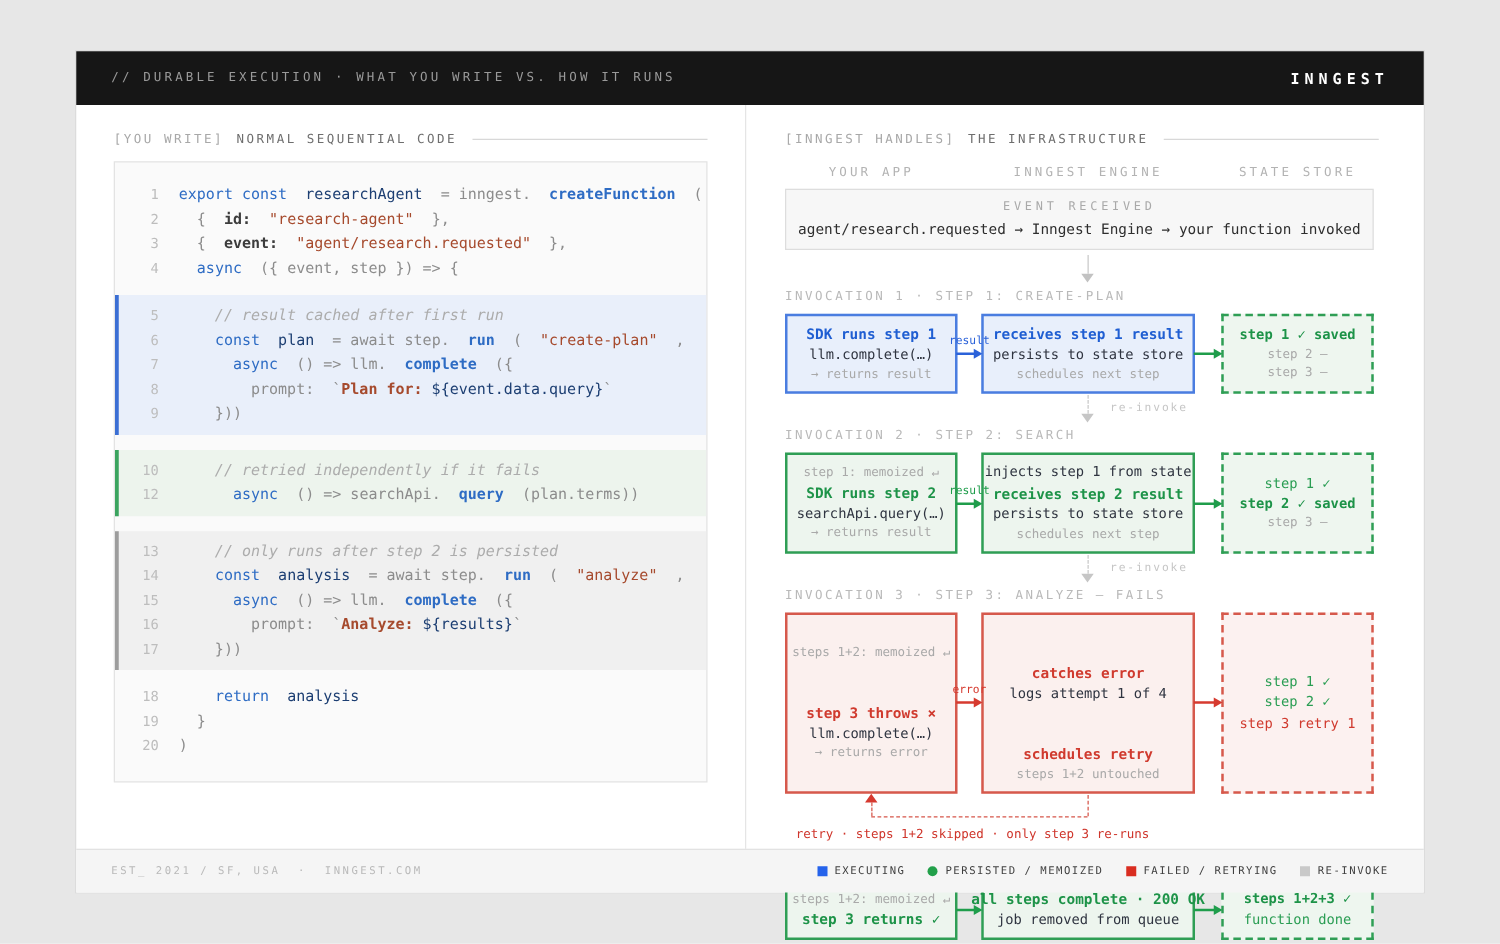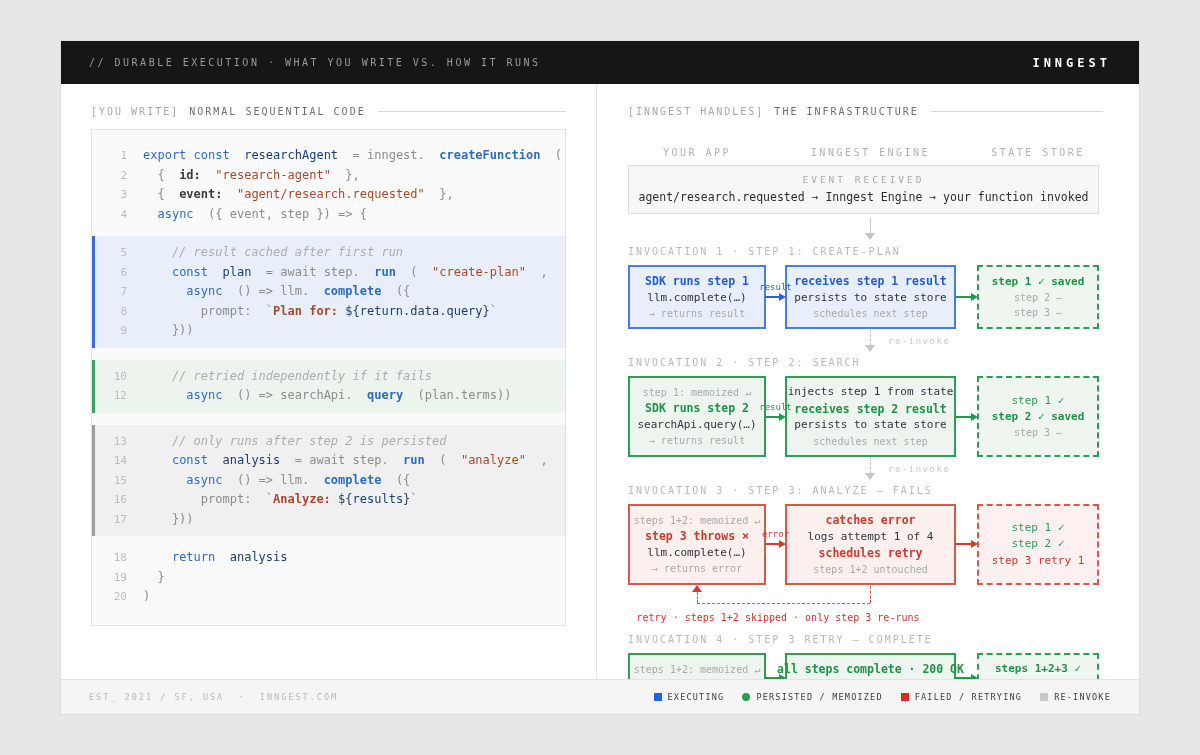--- a/index.html
+++ b/index.html
@@ -29,42 +29,42 @@
   .tk-kw{color:#2e6cc4;}
   .tk-fn{color:#2e6cc4;font-weight:bold;}
   .tk-var{color:#1c3e72;font-weight:normal;}
   .tk-prop{color:#3c3c3c;font-weight:bold;}
   .tk-str{color:#a64a2d;}
   .tk-tpl{color:#a64a2d;font-weight:bold;}
   .tk-in{color:#1c3e72;}
   .tk-gr{color:#8c8c8c;}
   .tk-cm{color:#acacac;font-style:italic;}
   
-  .colheads{display:grid;grid-template-columns:138px 19px 171px 21px 122px;margin-top:30px;font-size:10px;letter-spacing:2.5px;color:#b3b3b3;}
+  .colheads{display:grid;grid-template-columns:138px 19px 171px 21px 122px;margin-top:16px;font-size:10px;letter-spacing:2.5px;color:#b3b3b3;}
   .colheads .c1{grid-column:1;text-align:center;}
   .colheads .c2{grid-column:3;text-align:center;}
   .colheads .c3{grid-column:5;text-align:center;}
   .event-box{width:471px;margin-top:7px;background:#f7f7f7;border:1px solid #dddddd;text-align:center;padding:8px 0 9px;}
   .ev-title{font-size:9.5px;letter-spacing:3px;color:#a9a9a9;}
   .ev-line{font-size:11.5px;color:#2e2e2e;margin-top:5px;}
   .evt-conn{position:relative;height:31px;width:471px;}
   .ec-line{position:absolute;left:242px;top:4px;height:15px;width:0;border-left:1px solid #c9c9c9;}
   .ec-head{position:absolute;left:237px;top:19px;width:0;height:0;border-left:5.5px solid transparent;border-right:5.5px solid transparent;border-top:7px solid #c2c2c2;}
   .inv-label{font-size:10px;letter-spacing:2px;color:#b9b9b9;margin:1px 0 8px;white-space:pre;}
   .inv-row{display:grid;grid-template-columns:138px 19px 171px 21px 122px;width:475px;}
   .box{display:flex;flex-direction:column;justify-content:center;align-items:center;text-align:center;padding:7px 2px;gap:2px;}
   .box.blue{border:2px solid #4a7de0;background:#e8effb;}
   .box.green{border:2px solid #2f9e55;background:#edf5ee;}
   .box.red{border:2px solid #d6594c;background:#fbf0ee;}
   .box.green-dashed{border:2px dashed #2f9e55;background:#eef6ef;}
   .box.red-dashed{border:2px dashed #d6594c;background:#fcf1f0;}
   .bl{font-size:11px;line-height:1.3;color:#333333;white-space:nowrap;}
   .bl.tb{color:#1f5ed2;font-weight:bold;font-size:11.5px;}
   .bl.tg{color:#1d9348;font-weight:bold;font-size:11.5px;}
-  .bl.tr{color:#d03a2e;font-weight:bold;font-size:11.5px;}
+  .bl.tr{color:#d03a2e;font-weight:bold;font-size:11.5px;margin-top:32px;}
   .bl.body{color:#2f3440;}
   .bl.code{color:#2f3440;}
   .bl.mut{color:#a9a9a9;font-size:10px;}
   .bl.g{color:#2a9d53;}
   .bl.gb{color:#1d9348;font-weight:bold;}
   .bl.r{color:#d03a2e;}
   .acell{position:relative;}
   .t-blue{color:#2b62d9;}
   .t-green{color:#1f9d4b;}
   .t-red{color:#d63a2f;}
@@ -111,21 +111,21 @@
           <div class="code-block plain">
             <div class="cl"><span class="ln">1</span><span class="ct"><span class="tk-kw">export const</span><span class="tk-gr">  </span><span class="tk-var">researchAgent</span><span class="tk-gr">  = inngest.  </span><span class="tk-fn">createFunction</span><span class="tk-gr">  (</span></span></div>
             <div class="cl"><span class="ln">2</span><span class="ct"><span class="tk-gr">  {  </span><span class="tk-prop">id:</span><span class="tk-gr">  </span><span class="tk-str">"research-agent"</span><span class="tk-gr">  },</span></span></div>
             <div class="cl"><span class="ln">3</span><span class="ct"><span class="tk-gr">  {  </span><span class="tk-prop">event:</span><span class="tk-gr">  </span><span class="tk-str">"agent/research.requested"</span><span class="tk-gr">  },</span></span></div>
             <div class="cl"><span class="ln">4</span><span class="ct"><span class="tk-gr">  </span><span class="tk-kw">async</span><span class="tk-gr">  ({ event, step }) =&gt; {</span></span></div>
           </div>
           <div class="code-block blue">
             <div class="cl"><span class="ln">5</span><span class="ct"><span class="tk-cm">    // result cached after first run</span></span></div>
             <div class="cl"><span class="ln">6</span><span class="ct"><span class="tk-gr">    </span><span class="tk-kw">const</span><span class="tk-gr">  </span><span class="tk-var">plan</span><span class="tk-gr">  = await step.  </span><span class="tk-fn">run</span><span class="tk-gr">  (  </span><span class="tk-str">"create-plan"</span><span class="tk-gr">  ,</span></span></div>
             <div class="cl"><span class="ln">7</span><span class="ct"><span class="tk-gr">      </span><span class="tk-kw">async</span><span class="tk-gr">  () =&gt; llm.  </span><span class="tk-fn">complete</span><span class="tk-gr">  ({</span></span></div>
-            <div class="cl"><span class="ln">8</span><span class="ct"><span class="tk-gr">        prompt:  `</span><span class="tk-tpl">Plan for: </span><span class="tk-in">${return.data.query}</span><span class="tk-gr">`</span></span></div>
+            <div class="cl"><span class="ln">8</span><span class="ct"><span class="tk-gr">        prompt:  `</span><span class="tk-tpl">Plan for: </span><span class="tk-in">${event.data.query}</span><span class="tk-gr">`</span></span></div>
             <div class="cl"><span class="ln">9</span><span class="ct"><span class="tk-gr">    }))</span></span></div>
           </div>
           <div class="code-block green">
             <div class="cl"><span class="ln">10</span><span class="ct"><span class="tk-cm">    // retried independently if it fails</span></span></div>
             <div class="cl"><span class="ln">12</span><span class="ct"><span class="tk-gr">      </span><span class="tk-kw">async</span><span class="tk-gr">  () =&gt; searchApi.  </span><span class="tk-fn">query</span><span class="tk-gr">  (plan.terms))</span></span></div>
           </div>
           <div class="code-block gray">
             <div class="cl"><span class="ln">13</span><span class="ct"><span class="tk-cm">    // only runs after step 2 is persisted</span></span></div>
             <div class="cl"><span class="ln">14</span><span class="ct"><span class="tk-gr">    </span><span class="tk-kw">const</span><span class="tk-gr">  </span><span class="tk-var">analysis</span><span class="tk-gr">  = await step.  </span><span class="tk-fn">run</span><span class="tk-gr">  (  </span><span class="tk-str">"analyze"</span><span class="tk-gr">  ,</span></span></div>
             <div class="cl"><span class="ln">15</span><span class="ct"><span class="tk-gr">      </span><span class="tk-kw">async</span><span class="tk-gr">  () =&gt; llm.  </span><span class="tk-fn">complete</span><span class="tk-gr">  ({</span></span></div>

